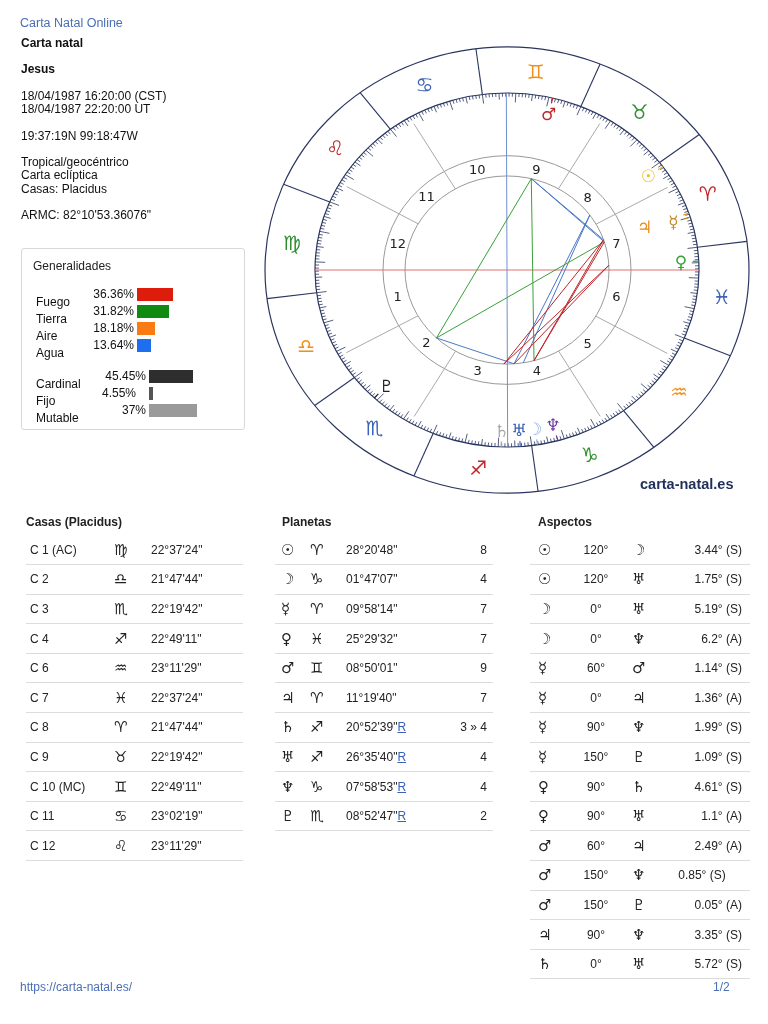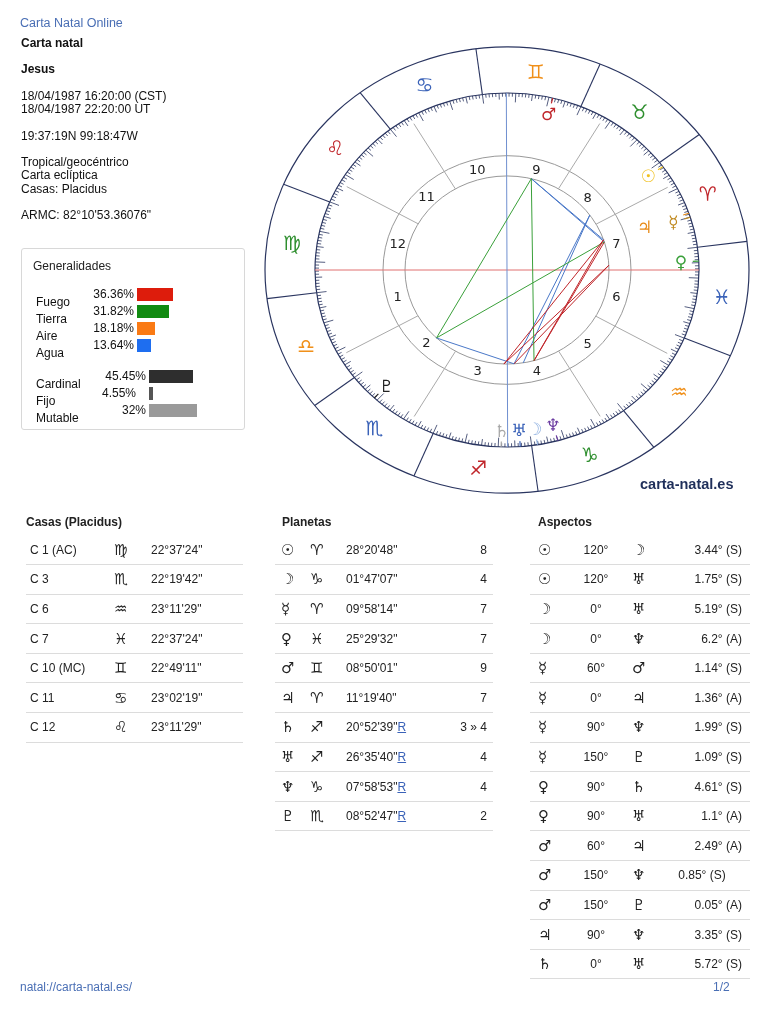--- a/index.html
+++ b/index.html
@@ -76,21 +76,21 @@
       <span class="pct" style="left:50px;width:60px">45.45%</span>
       <span class="bar" style="left:113px;width:43.6px;background:#2e2e2e"></span>
     </div>
       <div class="gen-row" style="top:137px;width:200px">
       <span class="lbl">Fijo</span>
       <span class="pct" style="left:40px;width:60px">4.55%</span>
       <span class="bar" style="left:113px;width:4.4px;background:#555555"></span>
     </div>
       <div class="gen-row" style="top:154px;width:200px">
       <span class="lbl">Mutable</span>
-      <span class="pct" style="left:50px;width:60px">32%</span>
+      <span class="pct" style="left:50px;width:60px">37%</span>
       <span class="bar" style="left:113px;width:48.0px;background:#9a9a9a"></span>
     </div>
     </div>
 </div>
 
 <div class="chart-wrap">
   <svg id="wheel" width="518" height="460" viewBox="0 0 518 460" xmlns="http://www.w3.org/2000/svg">
       <ellipse cx="257" cy="230" rx="242" ry="223.12400000000002" fill="none" stroke="#2a3560" stroke-width="1.2"></ellipse>
       <ellipse cx="257" cy="230" rx="192" ry="177.024" fill="none" stroke="#2a3560" stroke-width="1.2"></ellipse>
       <ellipse cx="257" cy="230" rx="124" ry="114.328" fill="none" stroke="#999" stroke-width="1"></ellipse>
@@ -544,33 +544,53 @@
 
 <div class="section-title" style="left:26px;">Casas (Placidus)</div>
 <table class="tbl" id="casas-table" style="left:26px; top:535px; width:217px;">
     <tbody>
       <tr>
       <td style="width:88px;padding-left:4px">C 1 (AC)</td>
       <td style="width:37px" class="sym green">♍</td>
       <td>22°37'24"</td>
       </tr>
       <tr>
+      <td style="width:88px;padding-left:4px">C 2</td>
+      <td style="width:37px" class="sym orange">♎</td>
+      <td>21°47'44"</td>
+      </tr>
+      <tr>
       <td style="width:88px;padding-left:4px">C 3</td>
       <td style="width:37px" class="sym blue">♏</td>
       <td>22°19'42"</td>
       </tr>
       <tr>
+      <td style="width:88px;padding-left:4px">C 4</td>
+      <td style="width:37px" class="sym red">♐</td>
+      <td>22°49'11"</td>
+      </tr>
+      <tr>
       <td style="width:88px;padding-left:4px">C 6</td>
       <td style="width:37px" class="sym orange">♒</td>
       <td>23°11'29"</td>
       </tr>
       <tr>
       <td style="width:88px;padding-left:4px">C 7</td>
       <td style="width:37px" class="sym blue">♓</td>
       <td>22°37'24"</td>
+      </tr>
+      <tr>
+      <td style="width:88px;padding-left:4px">C 8</td>
+      <td style="width:37px" class="sym red">♈</td>
+      <td>21°47'44"</td>
+      </tr>
+      <tr>
+      <td style="width:88px;padding-left:4px">C 9</td>
+      <td style="width:37px" class="sym green">♉</td>
+      <td>22°19'42"</td>
       </tr>
       <tr>
       <td style="width:88px;padding-left:4px">C 10 (MC)</td>
       <td style="width:37px" class="sym orange">♊</td>
       <td>22°49'11"</td>
       </tr>
       <tr>
       <td style="width:88px;padding-left:4px">C 11</td>
       <td style="width:37px" class="sym blue">♋</td>
       <td>23°02'19"</td>
@@ -738,14 +758,14 @@
       </tr>
       <tr>
       <td style="width:40px;padding-left:8px" class="sym">♄</td>
       <td style="width:52px;text-align:center" class="red">0°</td>
       <td style="width:40px;padding-left:10px" class="sym">♅</td>
       <td style="text-align:right;padding-right:8px">5.72° (S)</td>
       </tr>
     </tbody>
   </table>
 
-<div class="footer-url">natal://carta-natal.es/</div>
+<div class="footer-url">https://carta-natal.es/</div>
 <div class="footer-page">1/2</div>
 
 </body></html>

